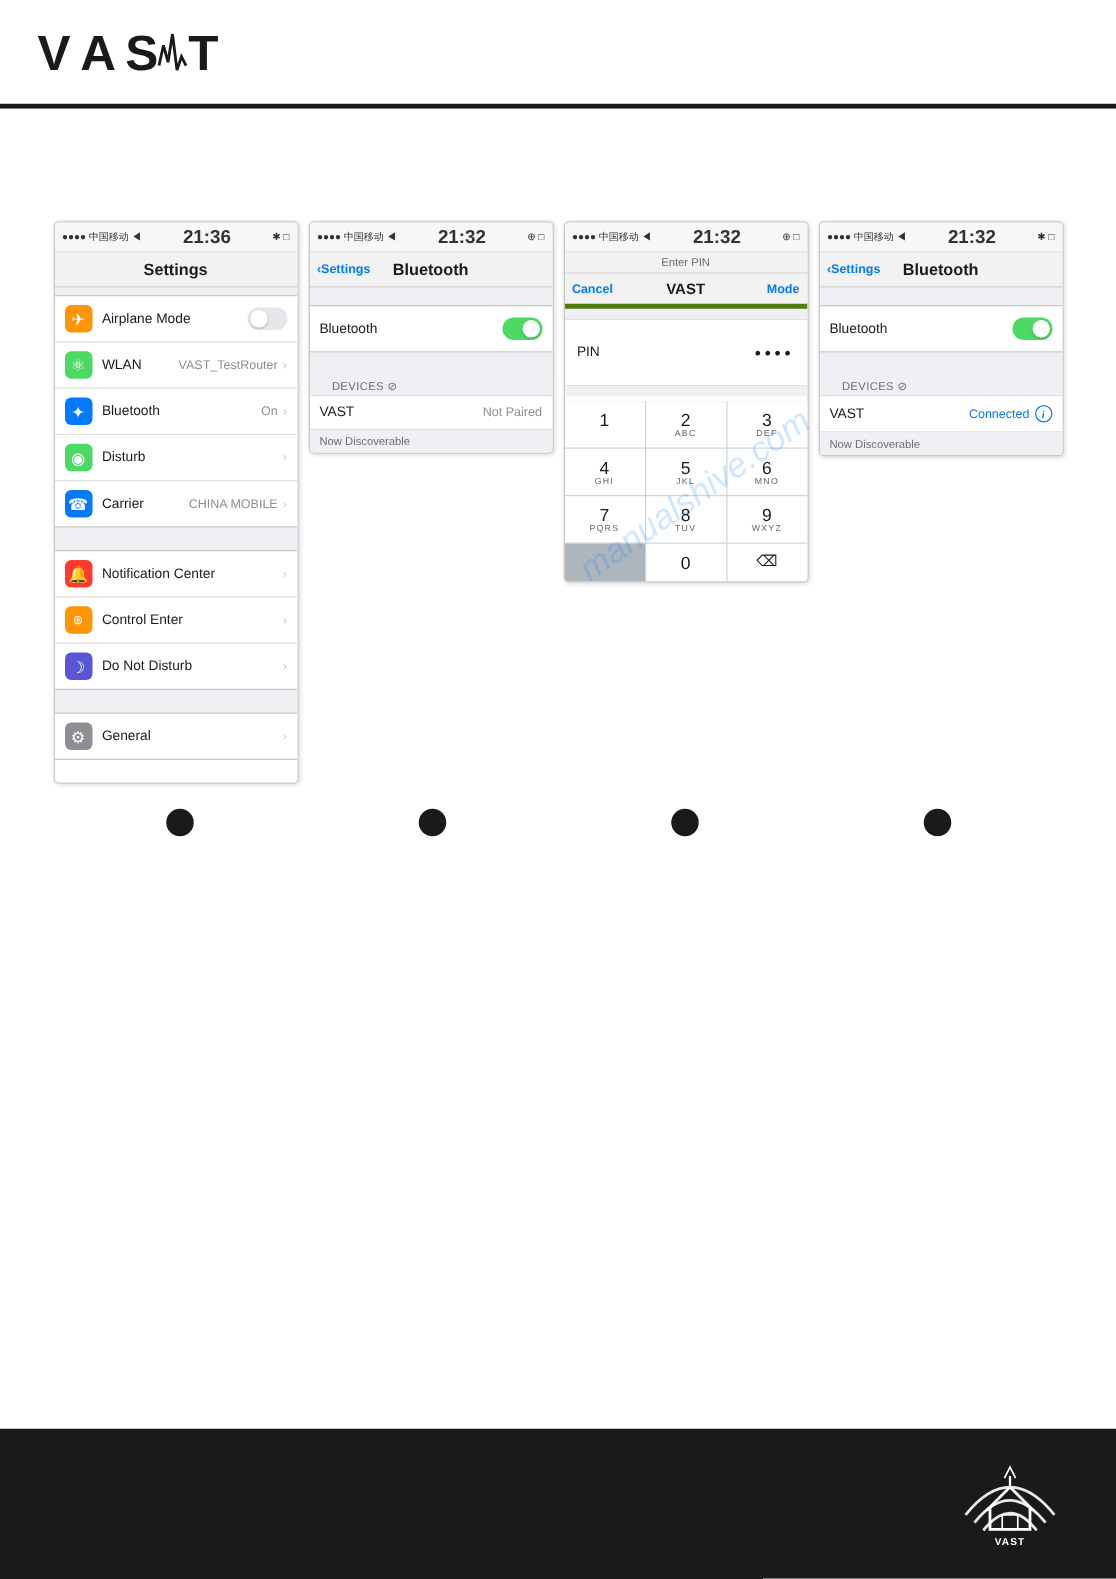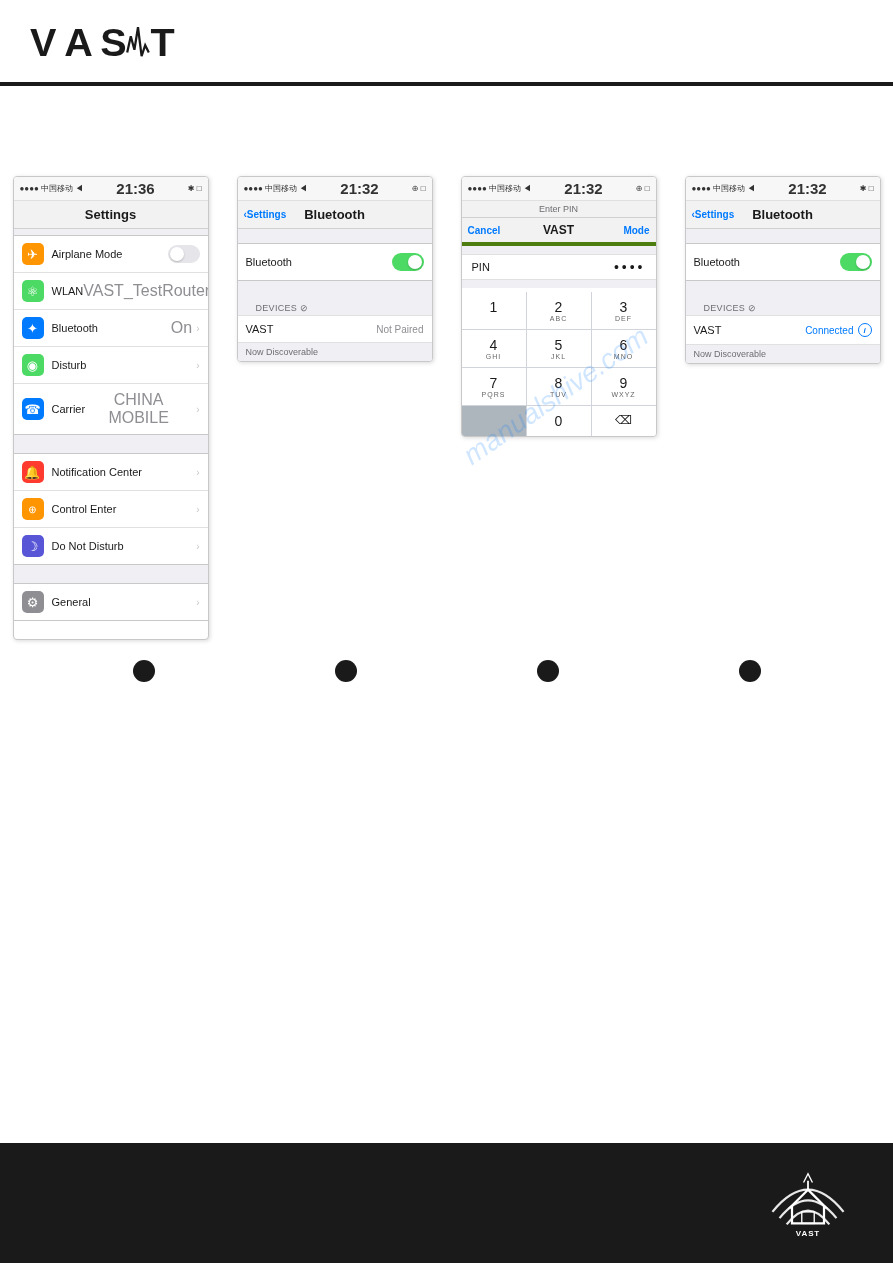--- a/index.html
+++ b/index.html
@@ -46,21 +46,21 @@
     
     .phone-mockup {
       width: 196px;
       background: #fff;
       border: 1px solid #c8c8c8;
       border-radius: 4px;
       overflow: hidden;
       font-size: 10px;
       color: #1a1a1a;
       box-shadow: 1px 1px 4px rgba(0,0,0,0.15);
-      margin: 0 14px;
+      margin: 0 4px;
       flex-shrink: 0;
     }
 
     
     .status-bar {
       background: #f7f7f7;
       display: flex;
       justify-content: space-between;
       align-items: center;
       padding: 3px 6px;
@@ -127,21 +127,21 @@
       color: #fff;
       font-size: 13px;
       flex-shrink: 0;
     }
     .settings-label {
       flex: 1;
       font-size: 11px;
       color: #1a1a1a;
     }
     .settings-value {
-      font-size: 16px;
+      font-size: 10px;
       color: #8e8e93;
       margin-right: 4px;
       text-align: center;
     }
     .settings-arrow {
       color: #c7c7cc;
       font-size: 10px;
     }
     .toggle-on {
       width: 32px;
@@ -237,21 +237,21 @@
     .pin-pair {
       position: absolute;
       right: 6px;
       color: #007aff;
       font-size: 10px;
     }
     .pin-field-row {
       display: flex;
       align-items: center;
       justify-content: space-between;
-      padding: 4px 10px;
+      padding: 18px 10px;
       background: #fff;
       border-top: 1px solid #e0e0e0;
       border-bottom: 1px solid #e0e0e0;
     }
     .pin-label {
       font-size: 11px;
       color: #1a1a1a;
     }
     .pin-dots {
       font-size: 14px;

